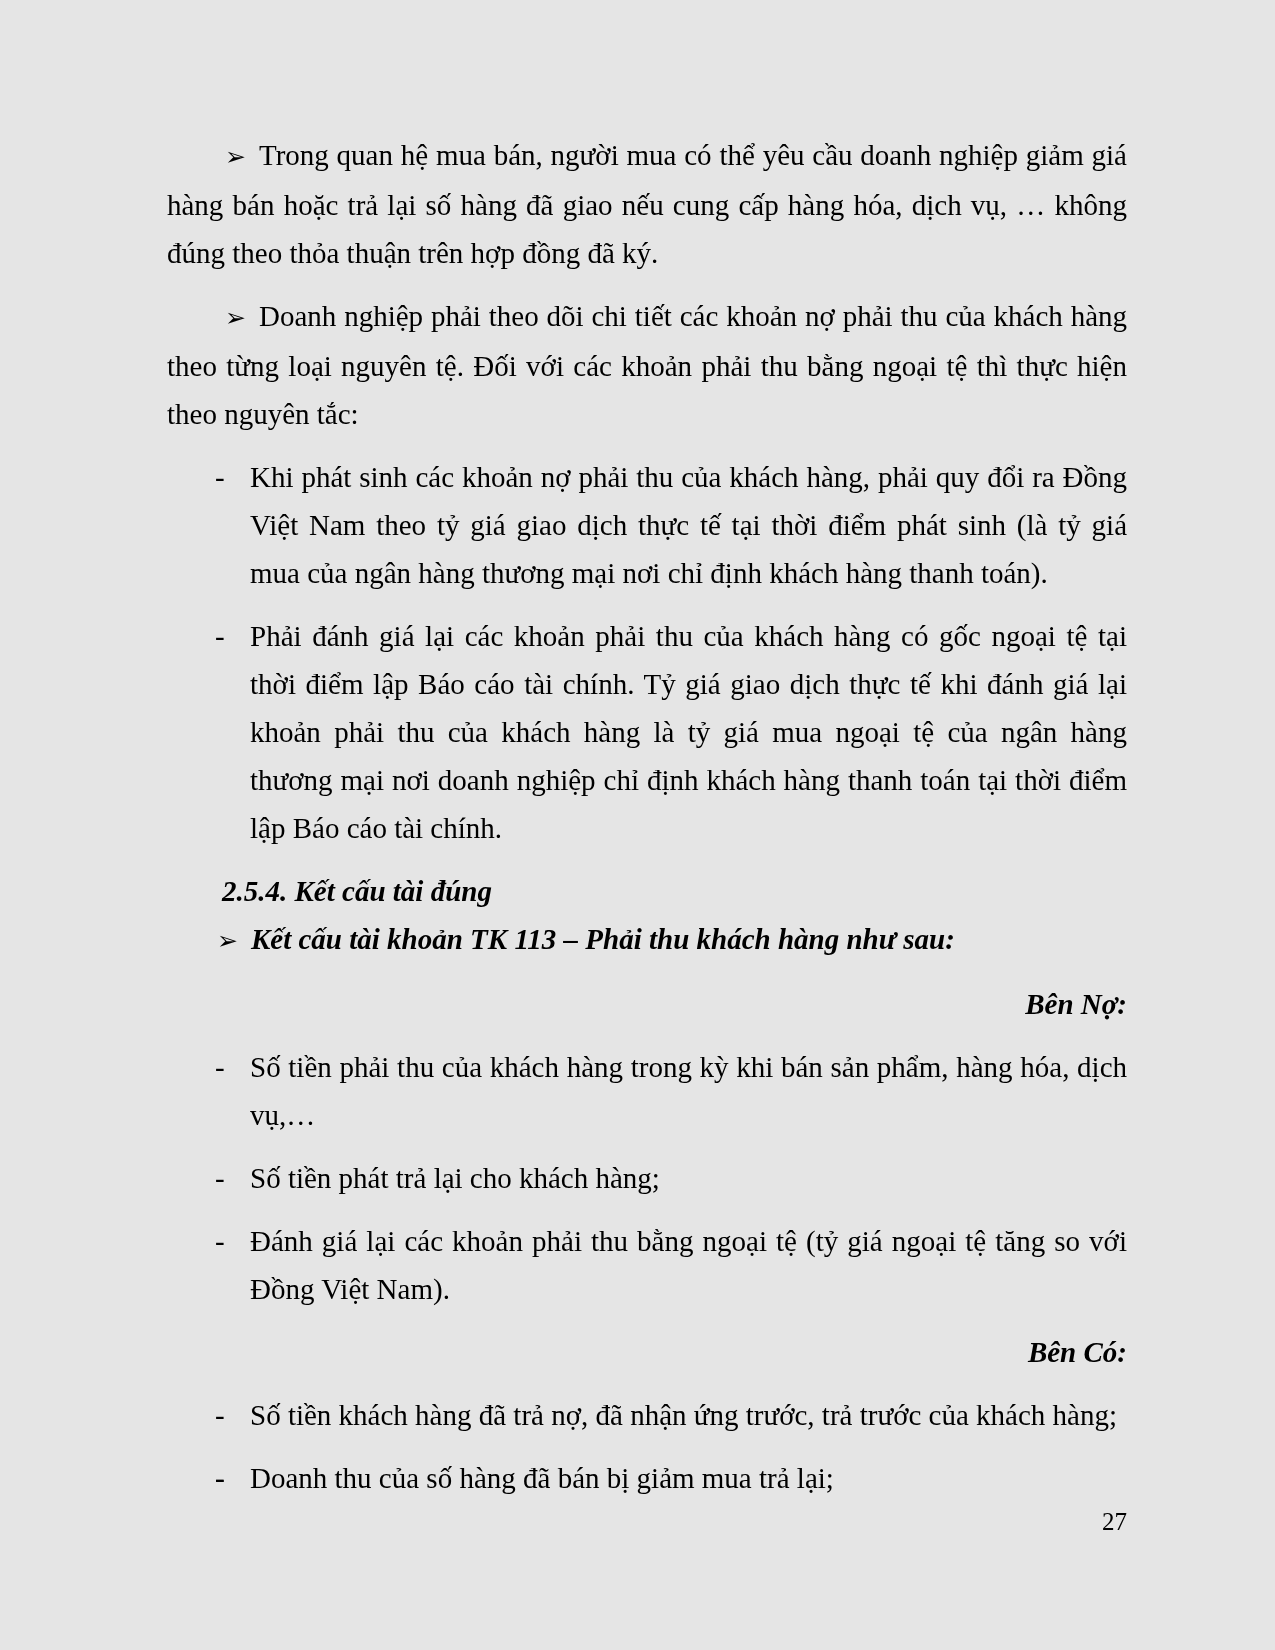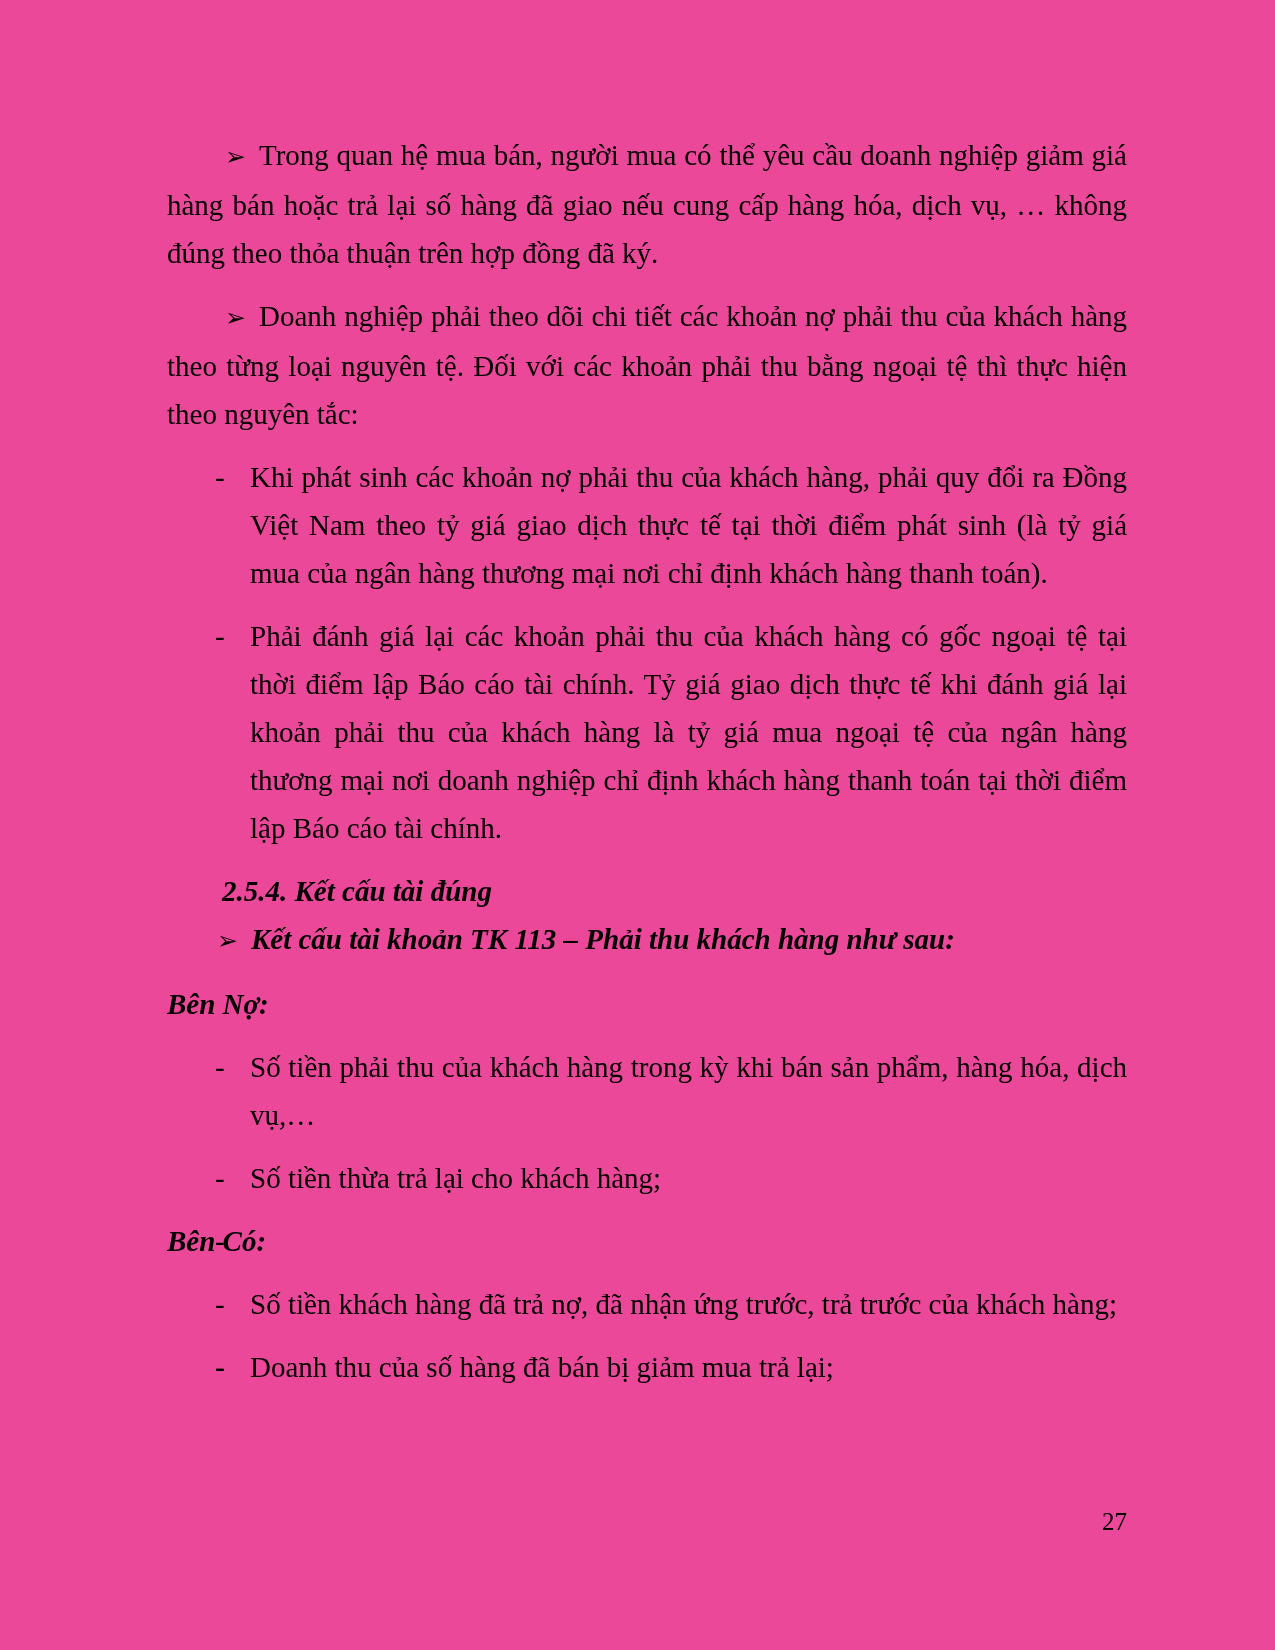--- a/index.html
+++ b/index.html
@@ -5,21 +5,21 @@
 <style>
   html, body {
     margin: 0;
     padding: 0;
     background: #ffffff;
   }
   .page {
     position: relative;
     width: 1275px;
     height: 1650px;
-    background: #ec4899;
+    background: #e5e5e5;
     color: #000000;
     font-family: "Liberation Serif", "DejaVu Serif", serif;
     overflow: hidden;
   }
   .content {
     position: absolute;
     left: 167px;
     top: 131px;
     width: 960px;
   }
@@ -67,20 +67,21 @@
     font-style: italic;
     margin: 0 0 15px 0;
     padding-left: 50px;
   }
   .side-label {
     font-size: 29px;
     line-height: 48px;
     font-weight: bold;
     font-style: italic;
     margin: 0 0 15px 0;
+    text-align: right;
   }
   .page-number {
     position: absolute;
     top: 1506px;
     right: 148px;
     font-size: 25px;
     line-height: 32px;
   }
 </style>
 </head>
@@ -98,23 +99,23 @@
     <div class="dash-item"><span class="dash-marker">-</span><span>Phải đánh giá lại các khoản phải thu của khách hàng có gốc ngoại tệ tại thời điểm lập Báo cáo tài chính. Tỷ giá giao dịch thực tế khi đánh giá lại khoản phải thu của khách hàng là tỷ giá mua ngoại tệ của ngân hàng thương mại nơi doanh nghiệp chỉ định khách hàng thanh toán tại thời điểm lập Báo cáo tài chính.</span></div>
 
     <p class="heading-sub">2.5.4. Kết cấu tài đúng</p>
 
     <p class="arrow-heading"><span class="arrow">➢</span><span>Kết cấu tài khoản TK 113 – Phải thu khách hàng như sau:</span></p>
 
     <p class="side-label">Bên Nợ:</p>
 
     <div class="dash-item"><span class="dash-marker">-</span><span>Số tiền phải thu của khách hàng trong kỳ khi bán sản phẩm, hàng hóa, dịch vụ,…</span></div>
 
-    <div class="dash-item"><span class="dash-marker">-</span><span>Số tiền thừa trả lại cho khách hàng;</span></div>
+    <div class="dash-item"><span class="dash-marker">-</span><span>Số tiền phát trả lại cho khách hàng;</span></div>
 
-    <div class="dash-item"><span class="dash-marker">-</span></div>
+    <div class="dash-item"><span class="dash-marker">-</span><span>Đánh giá lại các khoản phải thu bằng ngoại tệ (tỷ giá ngoại tệ tăng so với Đồng Việt Nam).</span></div>
 
     <p class="side-label">Bên Có:</p>
 
     <div class="dash-item"><span class="dash-marker">-</span><span>Số tiền khách hàng đã trả nợ, đã nhận ứng trước, trả trước của khách hàng;</span></div>
 
     <div class="dash-item"><span class="dash-marker">-</span></div>
 
     <div class="dash-item"><span class="dash-marker">-</span><span>Doanh thu của số hàng đã bán bị giảm mua trả lại;</span></div>
 
   </div>

